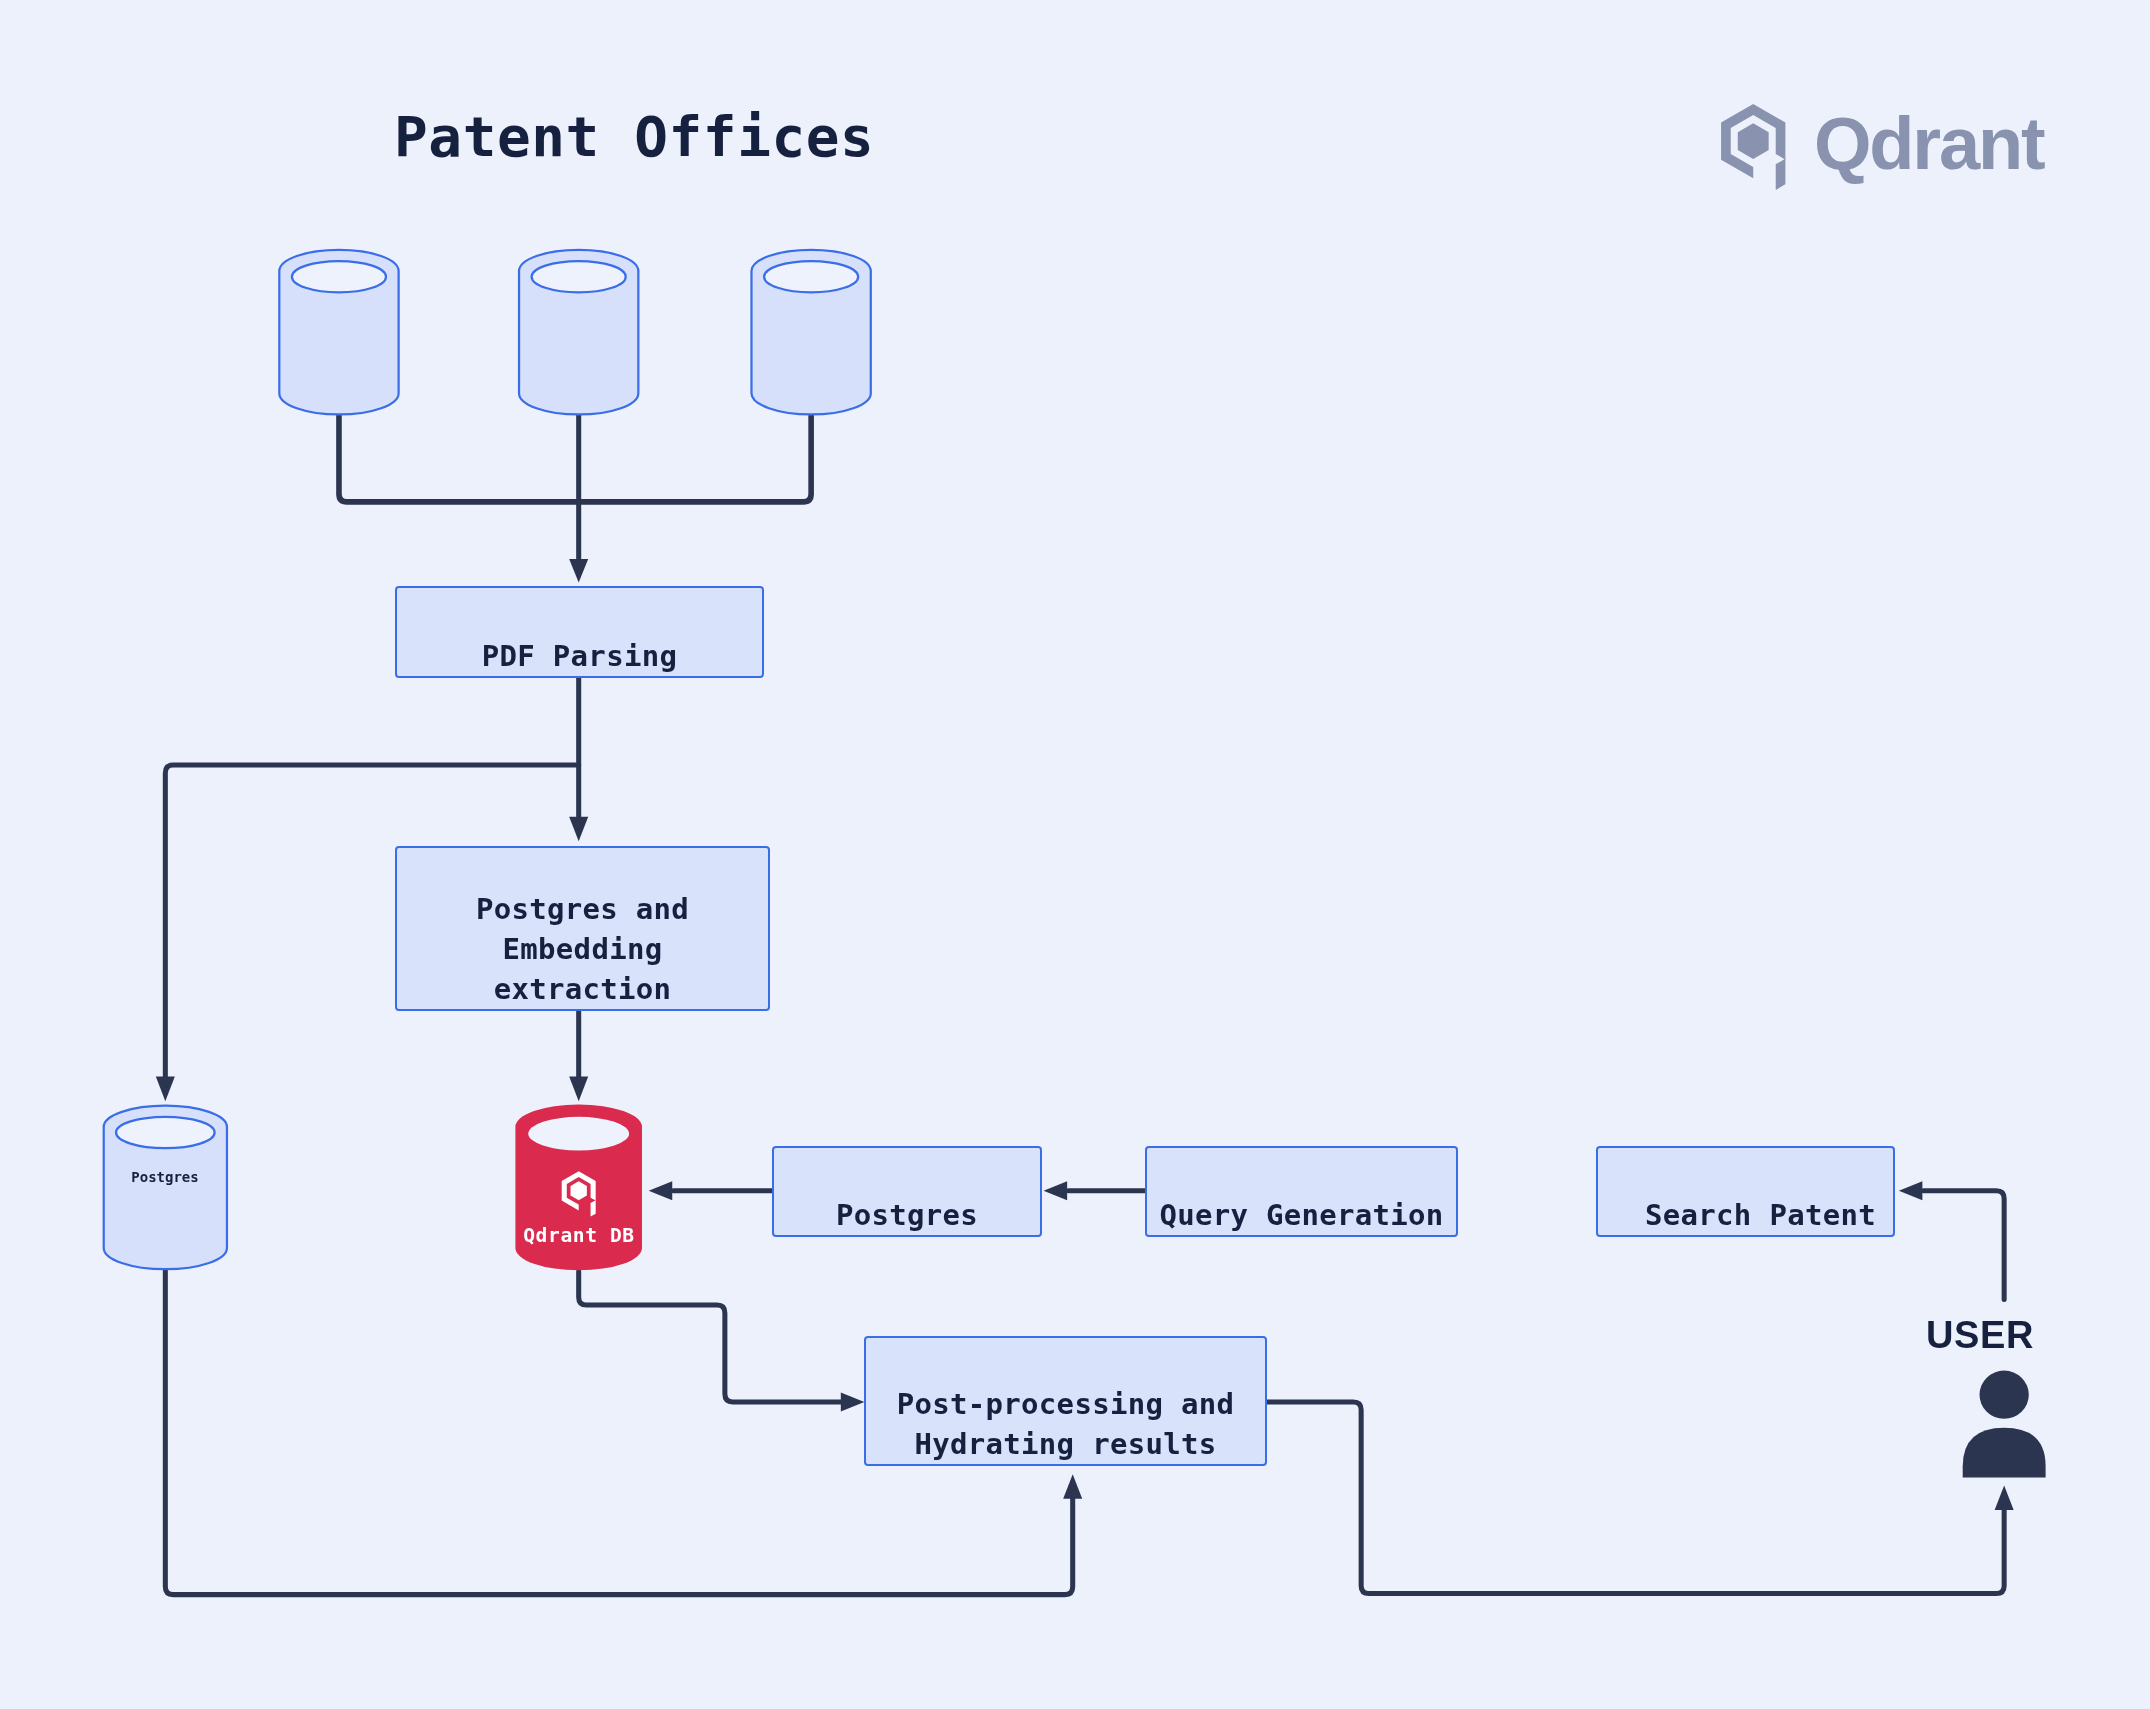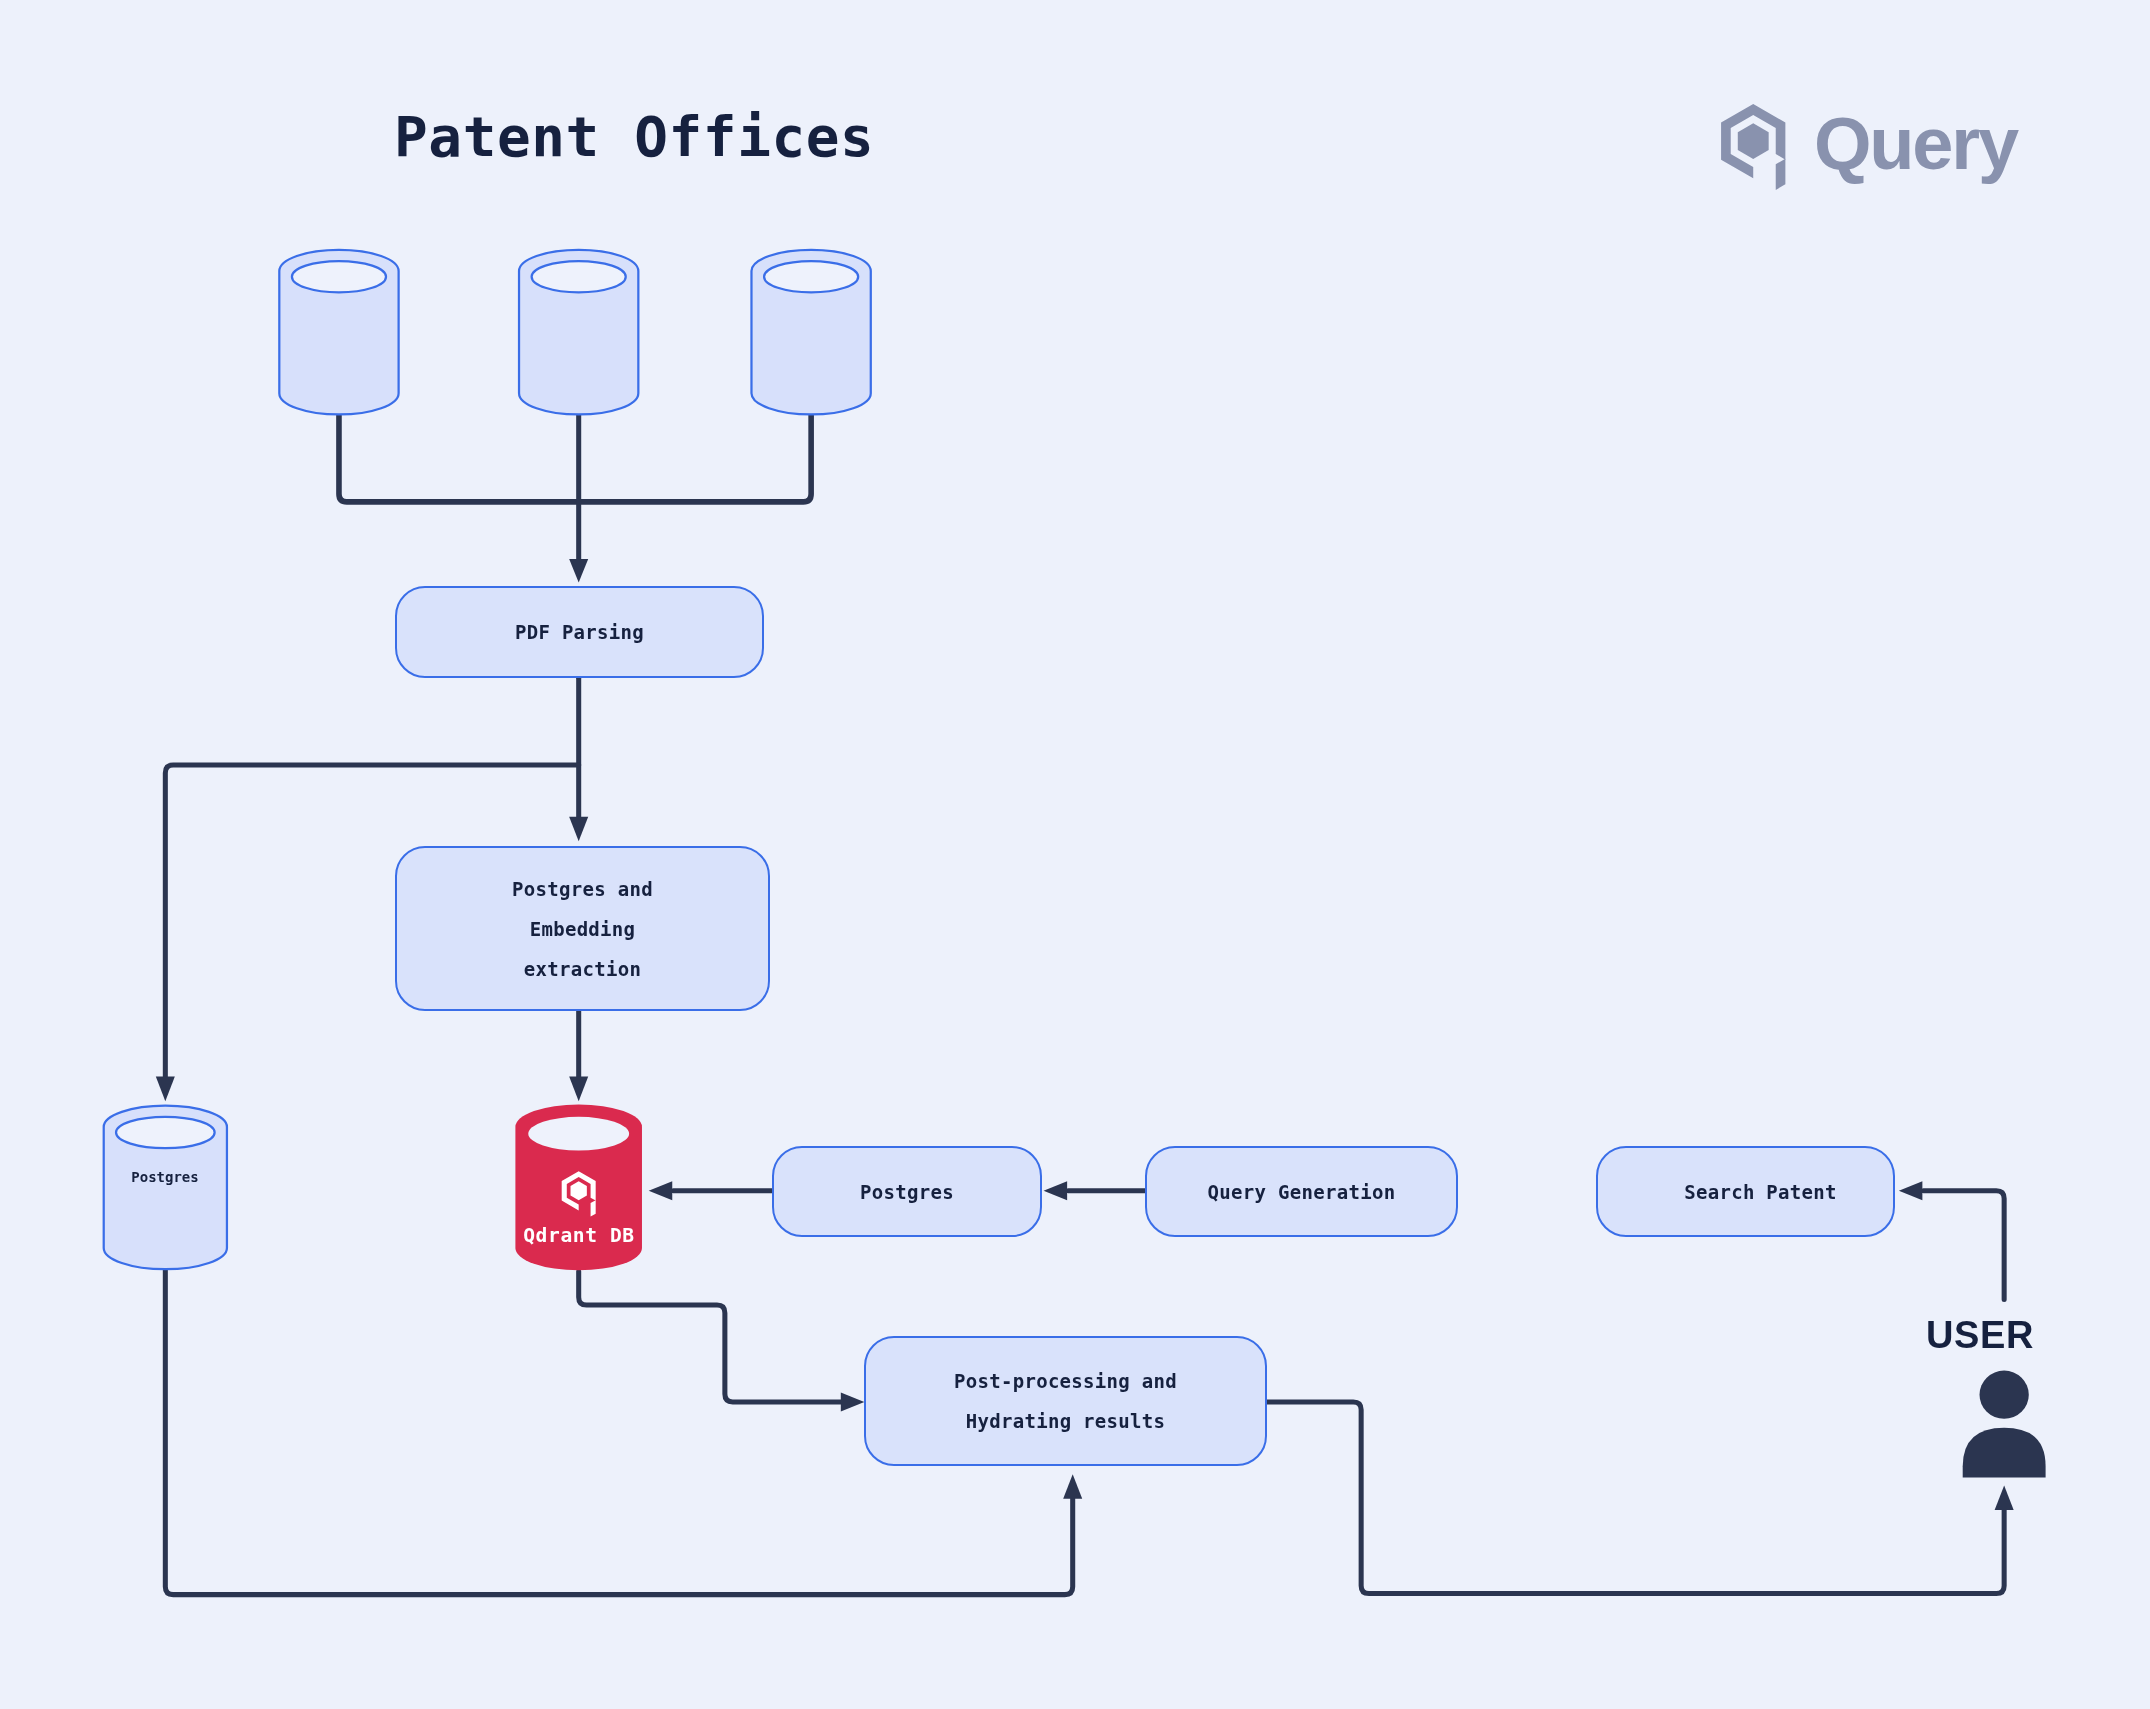--- a/index.html
+++ b/index.html
@@ -8,24 +8,24 @@
     width:2151px;height:1710px;
     background:var(--background,#EDF1FB);
     font-family:"DejaVu Sans Mono", monospace;
     overflow:hidden;
   }
   svg.layer{position:absolute;left:0;top:0;width:2151px;height:1710px;}
   .node-box{
     position:absolute;
     background:var(--box-fill,#D9E2FB);
     border:2.8px solid var(--box-stroke,#3A6EE8);
-    border-radius:30px;
-    display:flex;flex-direction:column;align-items:center;justify-content:center;
+    border-radius:4px;
+    display:flex;flex-direction:column;align-items:center;justify-content:flex-end;
     color:var(--text,#16213F);
-    font-size:19px;font-weight:700;line-height:40px;
+    font-size:29px;font-weight:700;line-height:40px;
     text-align:center;letter-spacing:0.3px;
     box-sizing:border-box;
   }
   .diagram-title{
     position:absolute;left:394px;top:104px;
     font-size:56px;font-weight:700;letter-spacing:0.6px;
     color:var(--text,#16213F);white-space:nowrap;
   }
   .brand-wordmark{
     position:absolute;left:1814px;top:101px;
@@ -116,21 +116,21 @@
     <use href="#qdrant-mark" x="0" y="0" width="100" height="116" transform="translate(3060,180) scale(1.40)" style="fill:var(--brand-gray,#8992AE)"></use>
 
     <g style="fill:var(--connector,#2B3550);">
       <ellipse cx="3578" cy="2490" rx="44" ry="43"></ellipse>
       <path d="M3504 2638 L3652 2638 L3652 2618 Q3652 2549 3578 2549 Q3504 2549 3504 2618 Z"></path>
     </g>
   </svg>
 
   <div class="diagram-title">Patent Offices</div>
 
-  <div class="brand-wordmark">Query</div>
+  <div class="brand-wordmark">Qdrant</div>
 
   <div class="node-box" style="left:395px;top:586px;width:369px;height:92px;">
     <div>PDF Parsing</div>
   </div>
 
   <div class="node-box" style="left:395px;top:846px;width:375px;height:165px;">
     <div>Postgres and</div>
     <div>Embedding</div>
     <div>extraction</div>
   </div>

